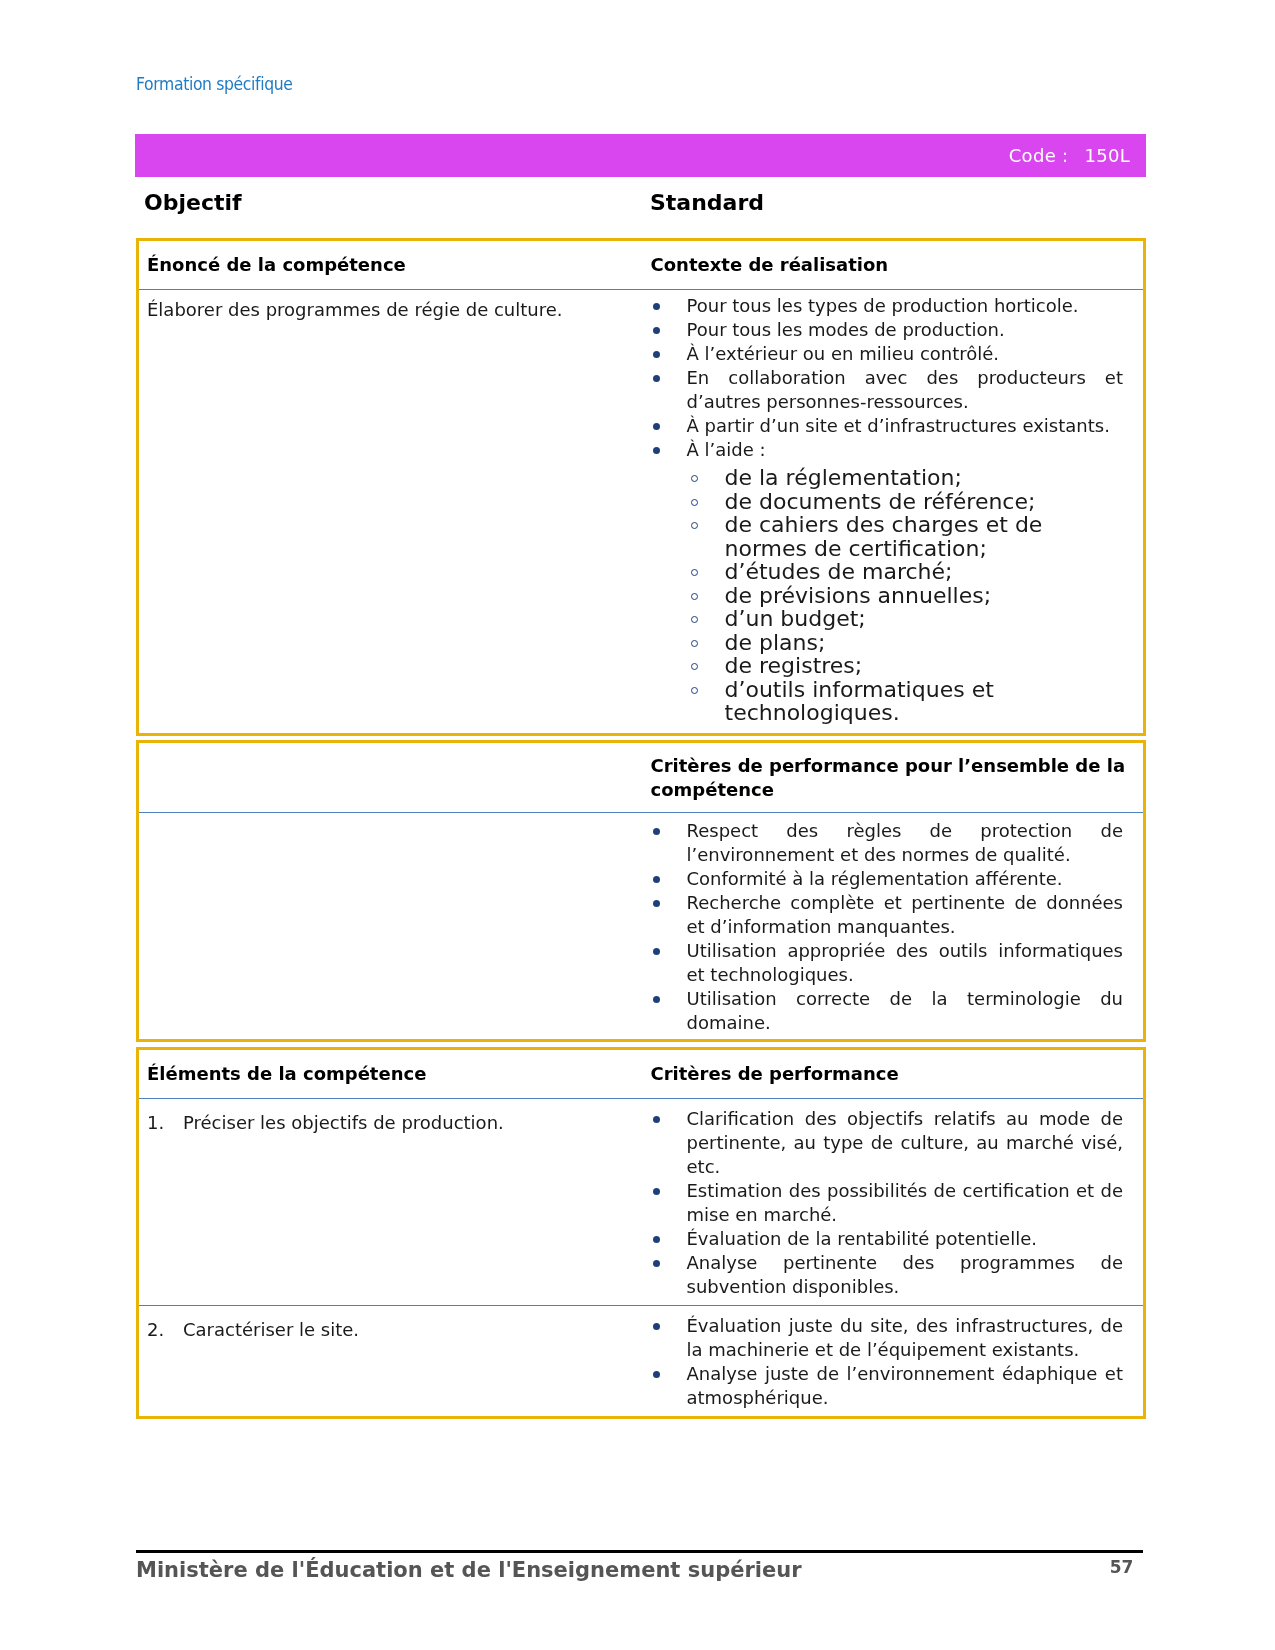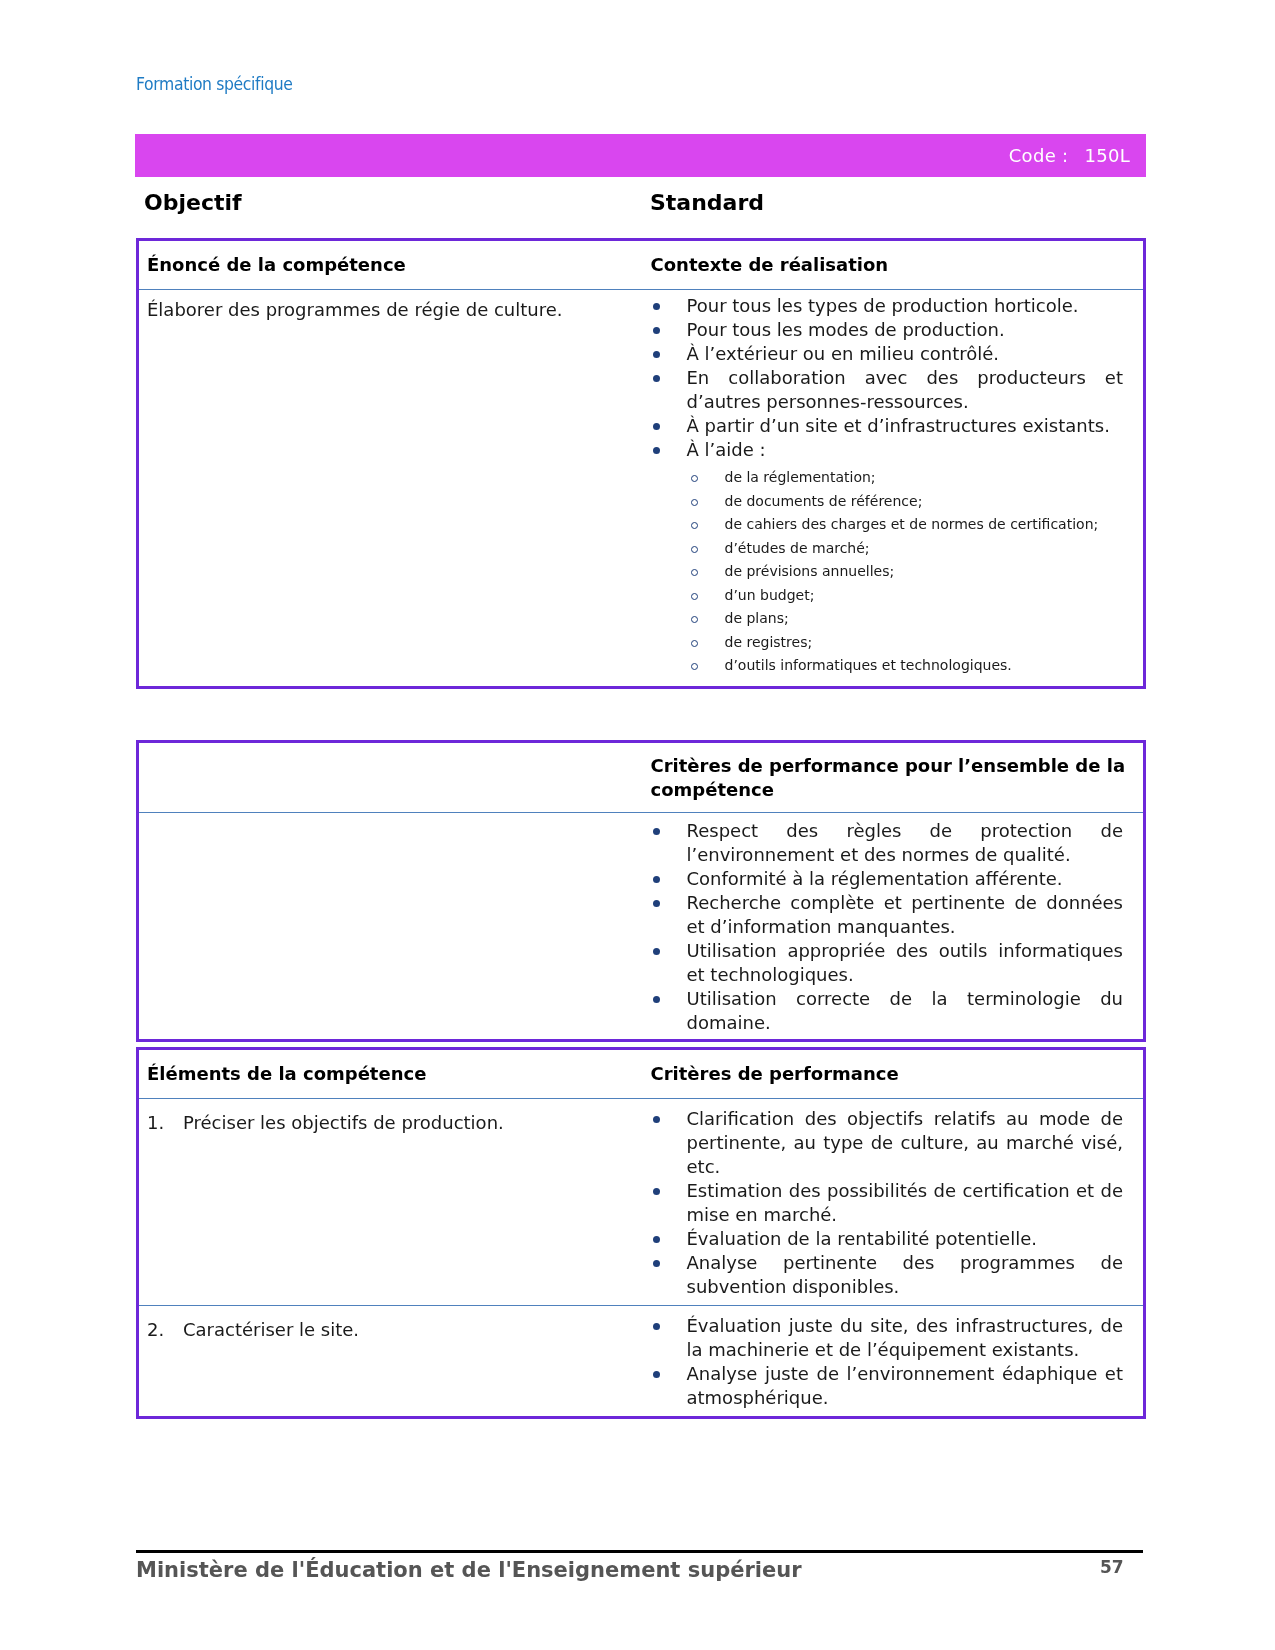--- a/index.html
+++ b/index.html
@@ -20,21 +20,21 @@
   }
   .code-bar .sep { margin: 0 10px 0 6px; }
   .col-heads { position: absolute; top: 190px; left: 0; width: 1156px; height: 36px; }
   .col-heads .h { position: absolute; font-size: 22px; font-weight: bold; color: #000; }
   .col-heads .h.left { left: 144px; }
   .col-heads .h.right { left: 650px; }
 
   table.blk {
     position: absolute; left: 136px; width: 1007px;
     border-collapse: collapse; table-layout: fixed;
-    border: 3px solid #6d28d9;
+    border: 3px solid #eab308;
   }
   table.blk td { vertical-align: top; padding: 0; }
   table.blk col.c1 { width: 507px; }
   table.blk col.c2 { width: 500px; }
   tr.head td {
     font-weight: bold; font-size: 18px; color: #000;
     border-bottom: 1.5px solid #4f81bd;
   }
   tr.head td .cell { padding: 12px 8px 12px 8px; line-height: 24px; }
   tr.head td.r .cell { padding-left: 6px; }
@@ -46,35 +46,35 @@
   ul.bul > li {
     position: relative; padding-left: 42px; font-size: 18px; line-height: 24px;
     text-align: justify; color: #1a1a1a;
   }
   ul.bul > li .dot {
     position: absolute; left: 8px; top: 9px; width: 7px; height: 7px;
     border-radius: 50%; background: #1f3f7a;
   }
   ul.sub { list-style: none; margin: 4px 0 0 0; padding: 0; }
   ul.sub > li {
-    position: relative; padding-left: 38px; font-size: 14px; line-height: 23.5px; color: #1a1a1a;
+    position: relative; padding-left: 38px; font-size: 22px; line-height: 23.5px; color: #1a1a1a;
     text-align: left;
   }
   ul.sub > li .circ {
     position: absolute; left: 4px; top: 9px; width: 7px; height: 7px;
     border-radius: 50%; border: 1.2px solid #1f3f7a; box-sizing: border-box;
   }
   .footer-rule {
     position: absolute; left: 136px; top: 1550px; width: 1007px; height: 3px; background: #000;
   }
   .footer-left {
     position: absolute; left: 136px; top: 1558px; font-size: 21px; font-weight: bold; color: #555;
   }
   .footer-right {
-    position: absolute; left: 1100px; width: 43px; text-align: left; top: 1557px;
+    position: absolute; left: 1100px; width: 43px; text-align: center; top: 1557px;
     font-size: 17px; font-weight: bold; color: #555;
   }
 </style>
 </head>
 <body>
 
 <div class="running-head">Formation spécifique</div>
 
 <div class="code-bar">
   <span>Code :</span>

